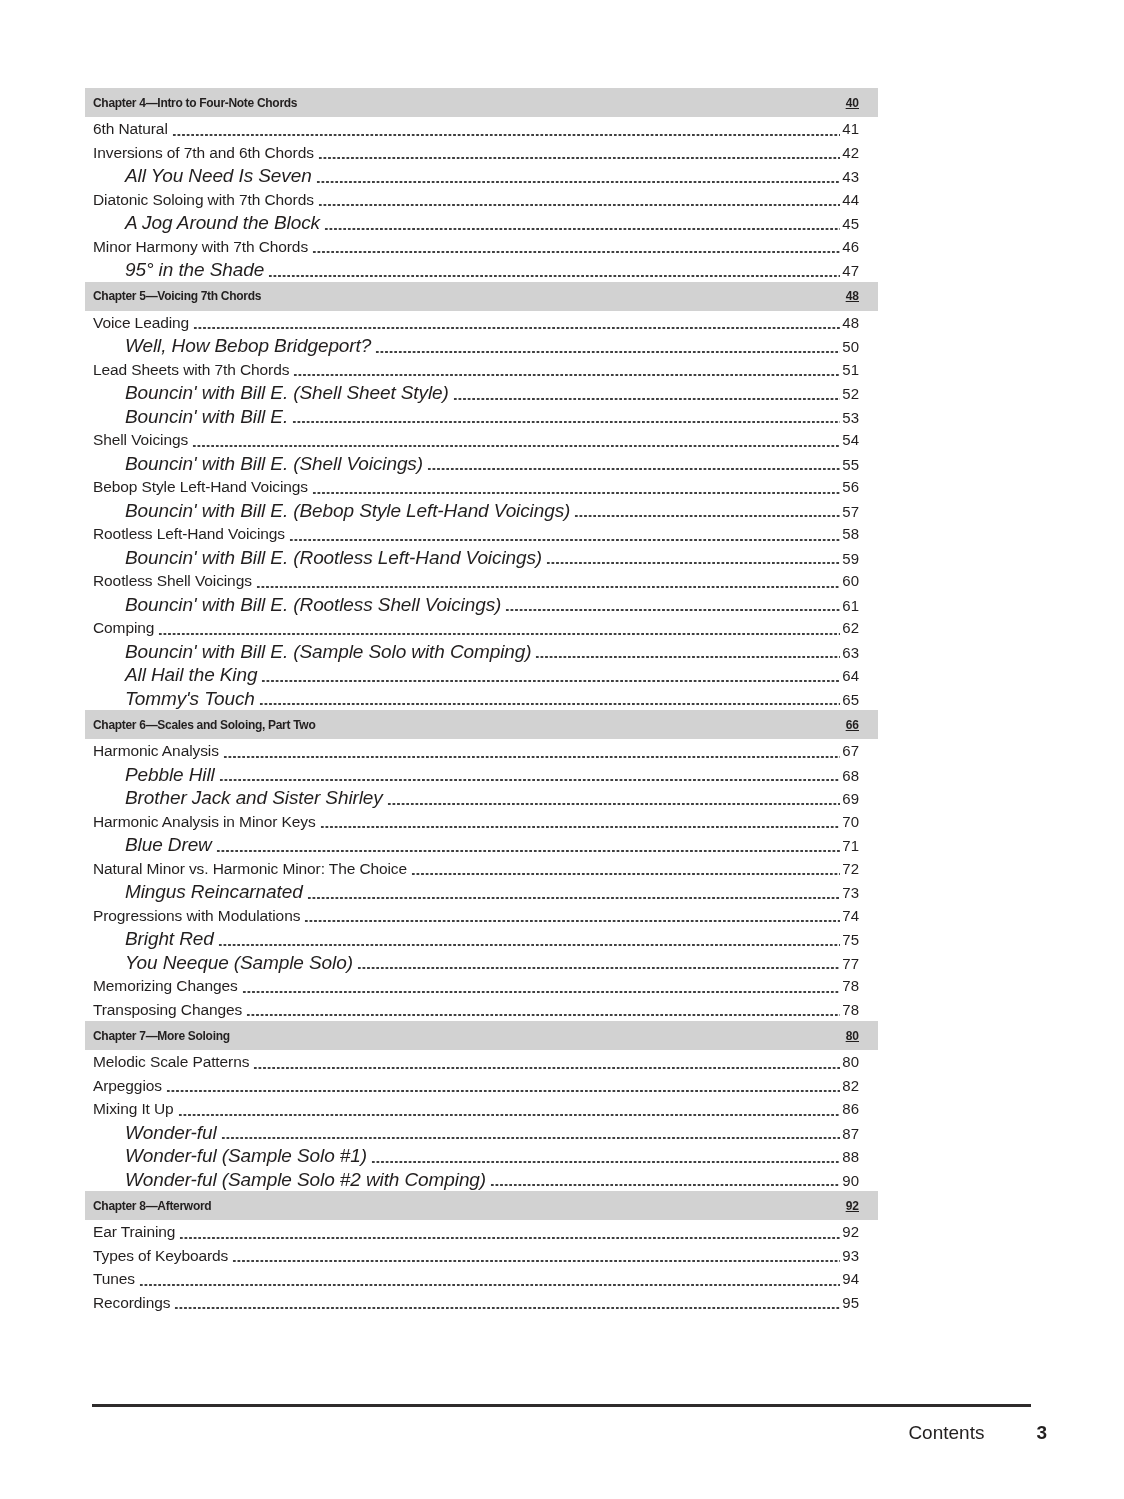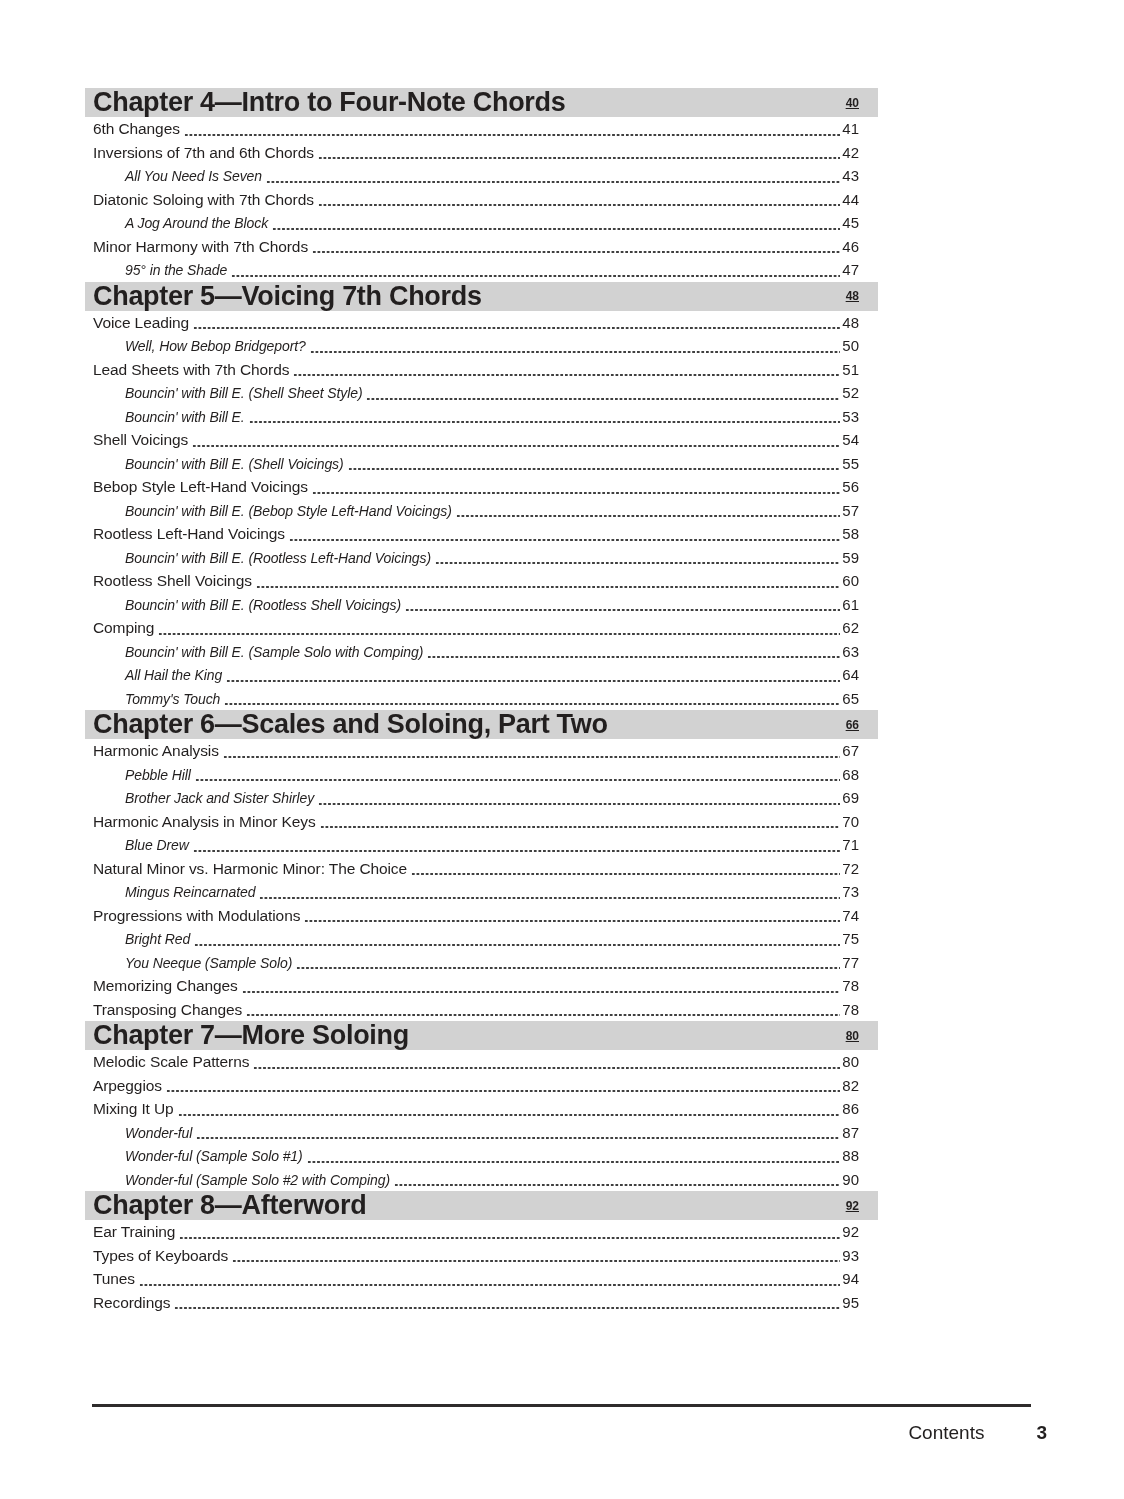--- a/index.html
+++ b/index.html
@@ -6,28 +6,28 @@
   .page{
     position:relative;width:1124px;height:1499px;background:#ffffff;
     font-family:"Liberation Sans",sans-serif;color:#221f1f;overflow:hidden;
   }
   .toc{position:absolute;left:85px;top:88px;width:793px;}
   .chapter-bar{
     display:flex;justify-content:space-between;align-items:center;
     background:#d2d2d2;height:29px;padding:0 19px 0 8px;box-sizing:border-box;
     font-weight:bold;
   }
-  .chapter-title{font-size:27px;letter-spacing:-0.3px;white-space:nowrap;}
+  .chapter-title{font-size:12px;letter-spacing:-0.3px;white-space:nowrap;}
   .chapter-page{font-size:12px;text-decoration:underline;}
   .toc-row{
     display:flex;align-items:baseline;height:23.5px;line-height:23.5px;
     padding:0 19px 0 8px;box-sizing:border-box;font-size:15.5px;
   }
   .entry-title{white-space:nowrap;letter-spacing:-0.1px;}
-  .toc-row.sub .entry-title{font-style:italic;padding-left:32px;font-size:14px;}
+  .toc-row.sub .entry-title{font-style:italic;padding-left:32px;font-size:19px;}
   .entry-page{font-size:15px;white-space:nowrap;}
   .toc-leader{
     flex:1 1 auto;height:4px;align-self:center;position:relative;top:6px;
     margin:0 2px 0 4px;
     background-image:radial-gradient(circle,#3f3f3f 1.05px,rgba(0,0,0,0) 1.35px);
     background-size:4.6px 4px;background-repeat:repeat-x;background-position:left center;
   }
   .footer-rule{position:absolute;left:92px;top:1404px;width:939px;height:2.5px;background:#2e2b2b;}
   .footer-line{position:absolute;top:1422px;left:101px;width:946px;text-align:right;font-size:19px;}
   .footer-line .section-label{font-weight:normal;}
@@ -36,21 +36,21 @@
 </head>
 <body>
 
 <div class="page">
   <div class="toc" id="toc-root">
       <div class="chapter-bar">
         <span class="chapter-title">Chapter 4—Intro to Four-Note Chords</span>
         <span class="chapter-page">40</span>
       </div>
       <div class="toc-row">
-        <span class="entry-title">6th Changes</span>
+        <span class="entry-title">6th Natural</span>
         <span class="toc-leader"></span>
         <span class="entry-page">41</span>
       </div>
       <div class="toc-row">
         <span class="entry-title">Inversions of 7th and 6th Chords</span>
         <span class="toc-leader"></span>
         <span class="entry-page">42</span>
       </div>
       <div class="toc-row sub">
         <span class="entry-title">All You Need Is Seven</span>

